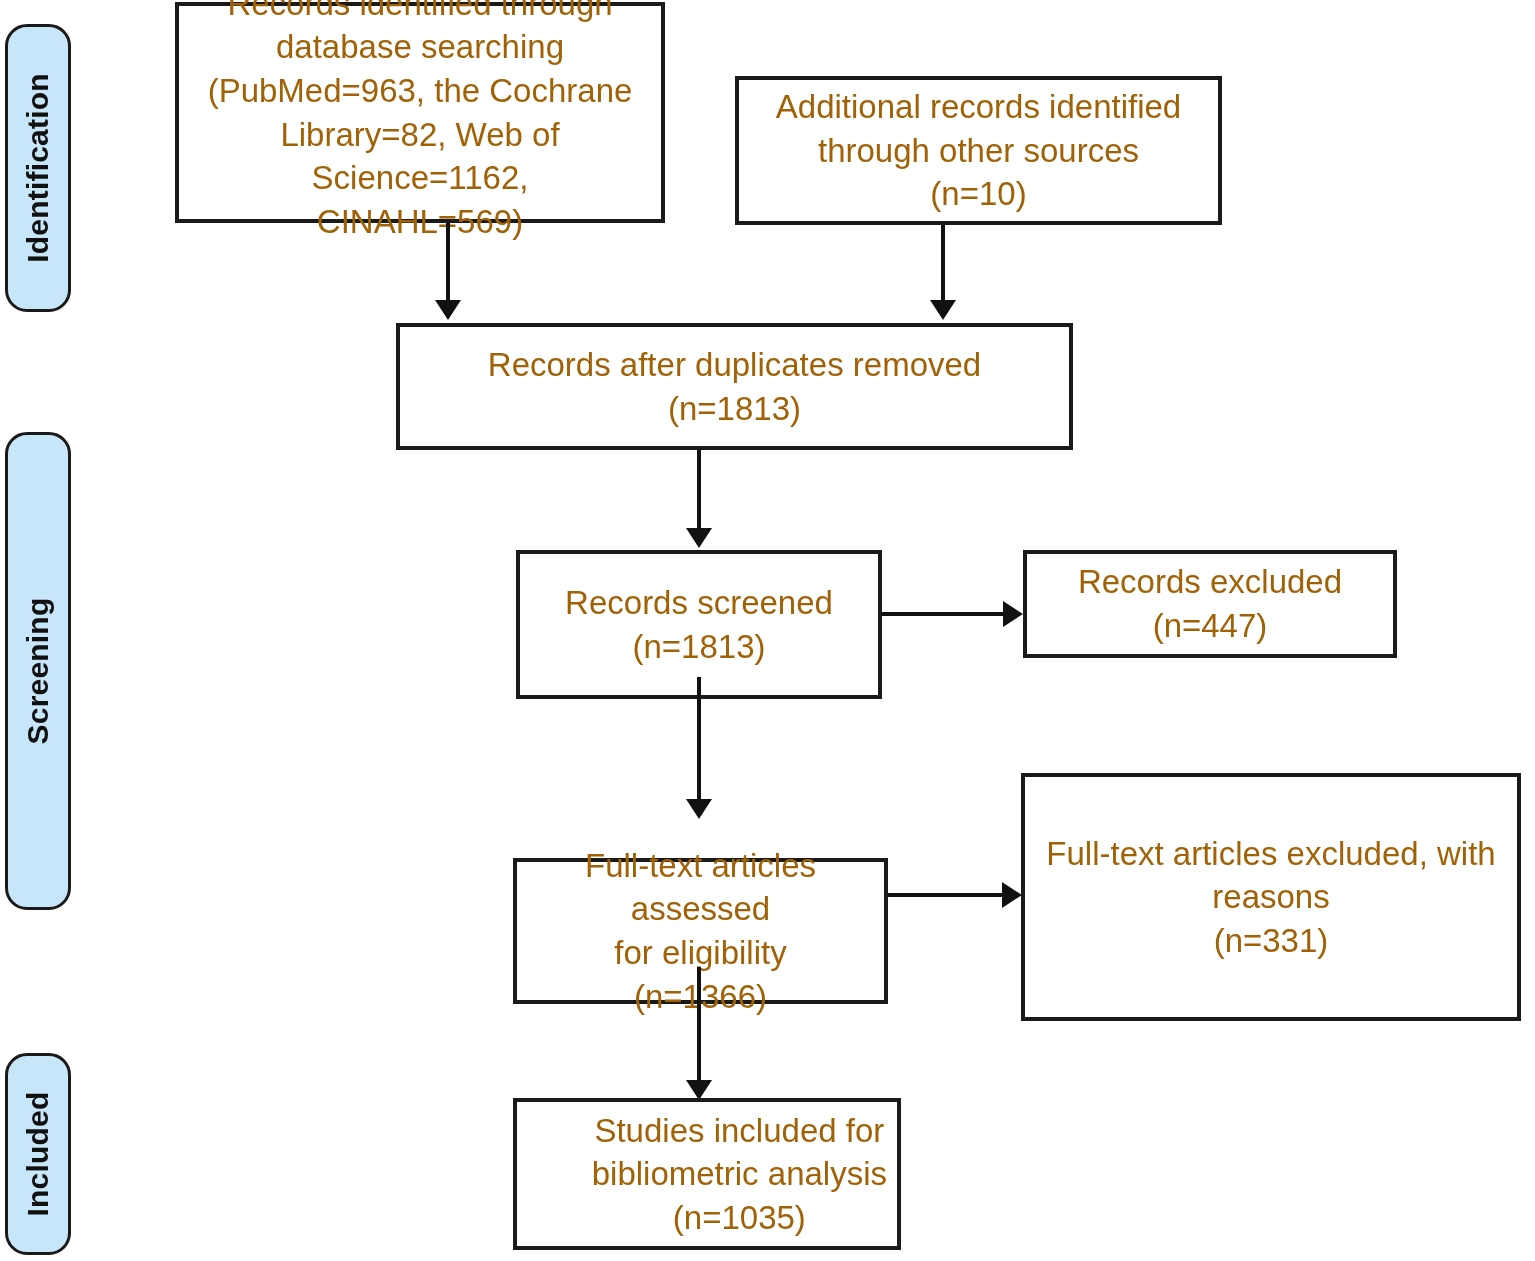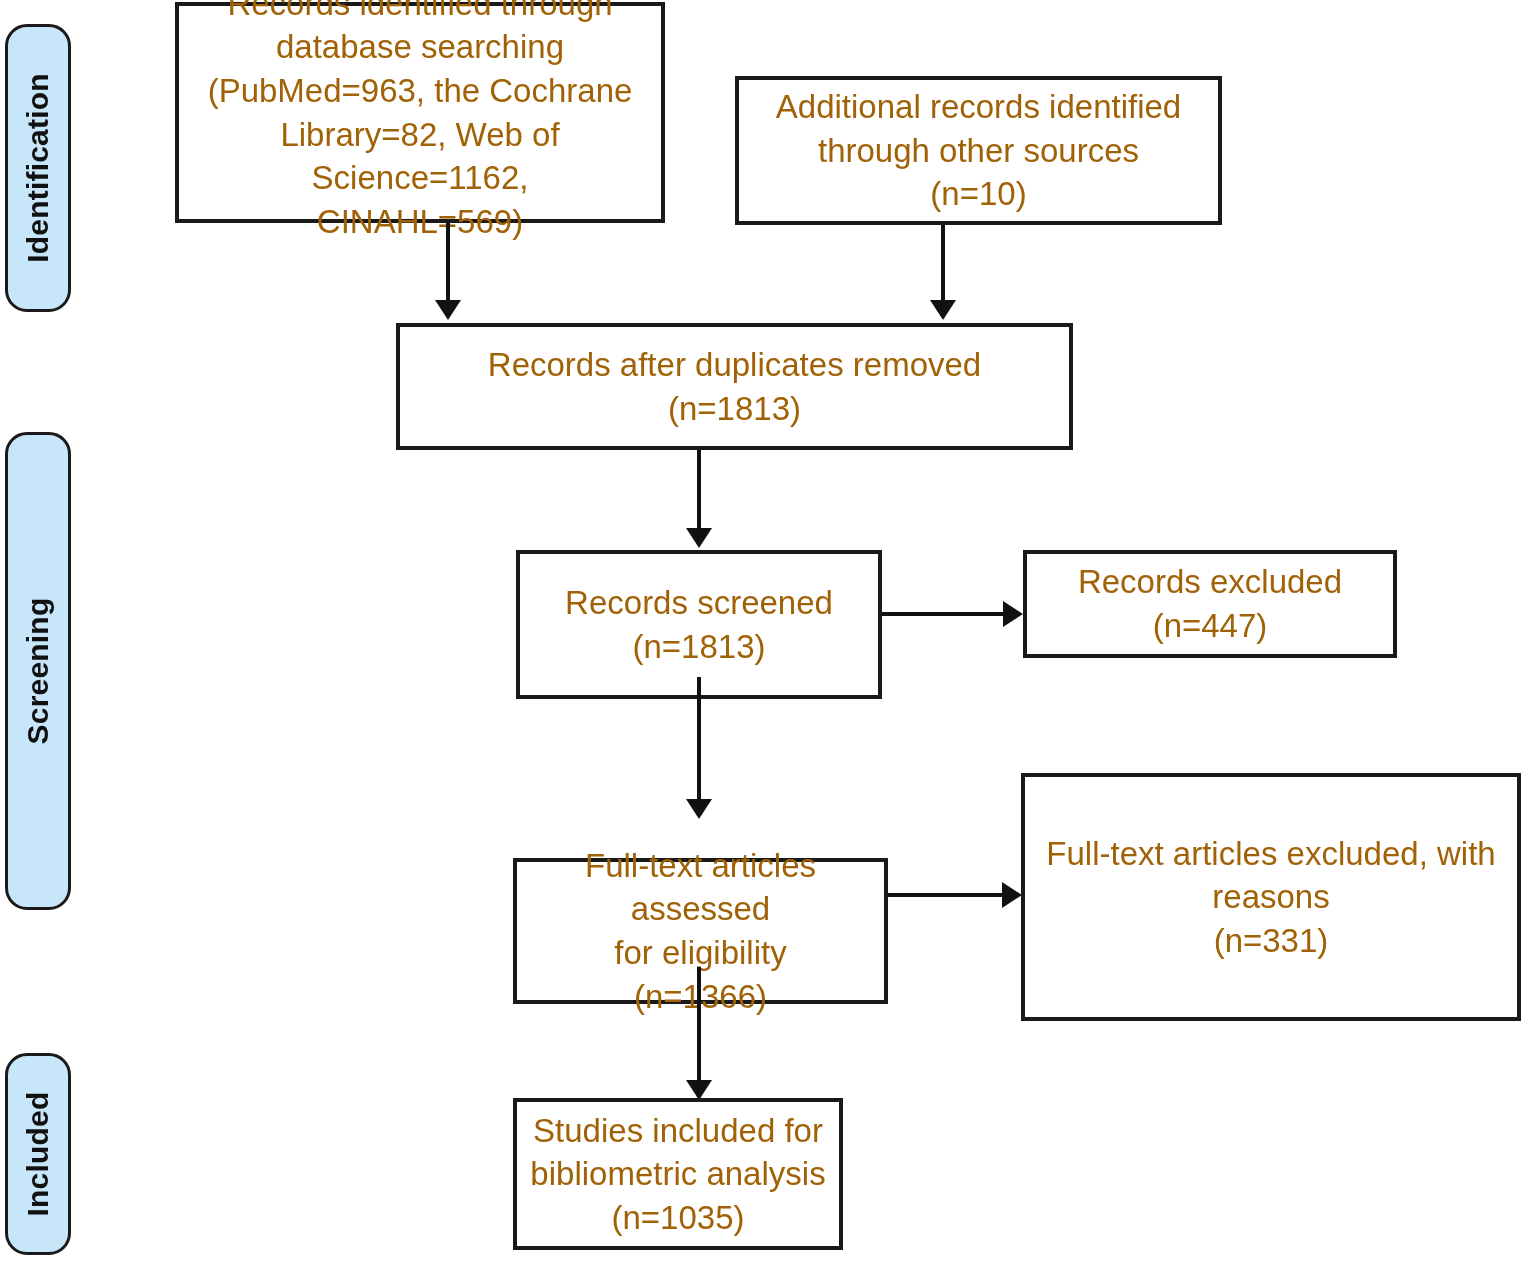--- a/index.html
+++ b/index.html
@@ -161,19 +161,19 @@
   <div class="flow-box left-align" style="left:1021px; top:773px; width:500px; height:248px;">
     <span class="box-text">
       <span class="centered-head">Full-text articles excluded, with reasons
 (n=331)</span>
     </span>
   </div>
 
   <div class="vline" style="left:697px; top:967px; width:4px; height:117px;"></div>
   <div class="arrow-down" style="left:686px; top:1080px;"></div>
 
-  <div class="flow-box" style="left:513px; top:1098px; width:330px; height:152px;">
+  <div class="flow-box" style="left:513px; top:1098px; width:388px; height:152px;justify-content:flex-end;">
     <span class="box-text">Studies included for
 bibliometric analysis
 (n=1035)</span>
   </div>
 
 </div>
 
 </body></html>

